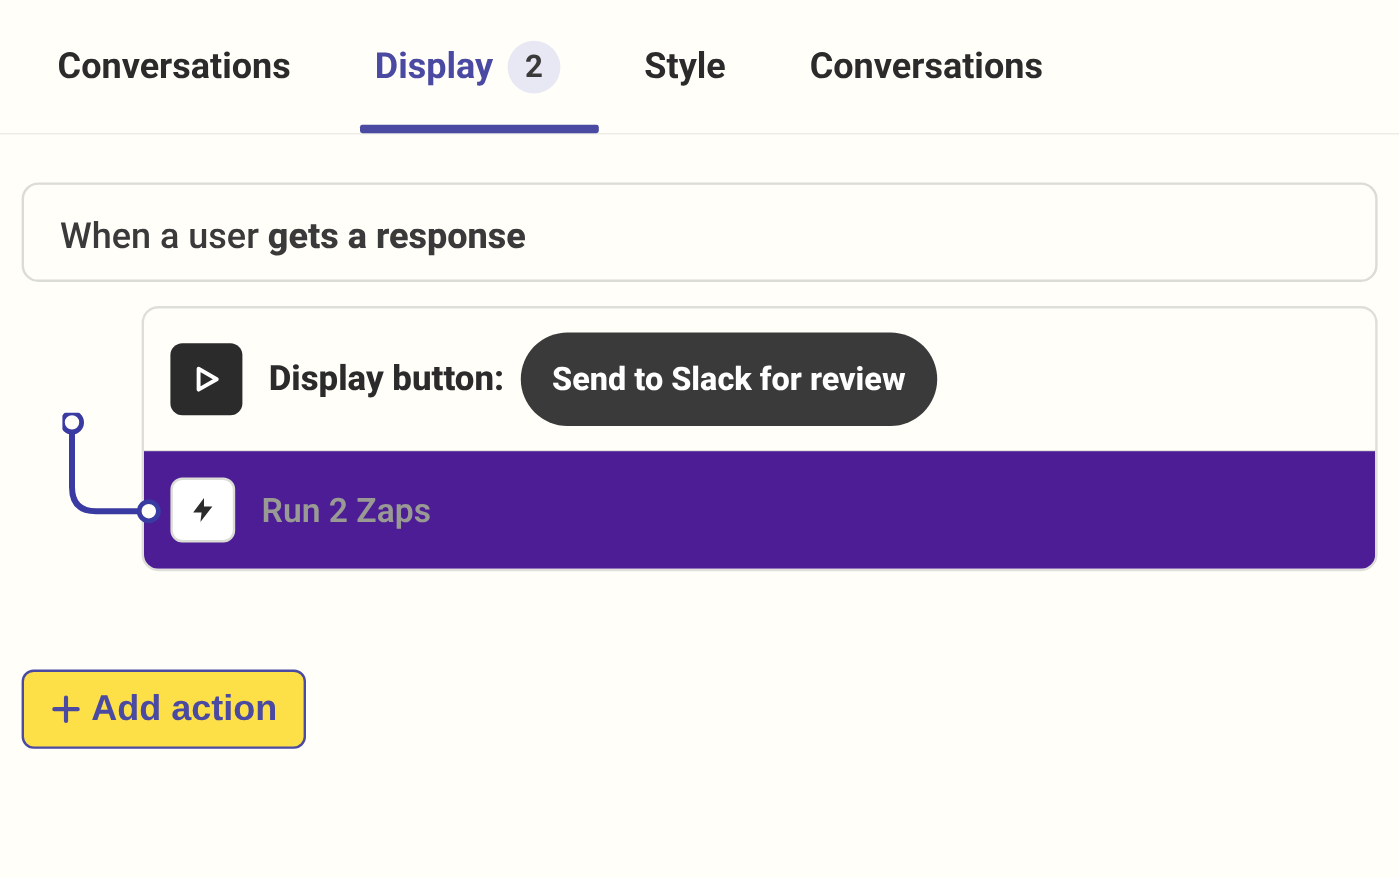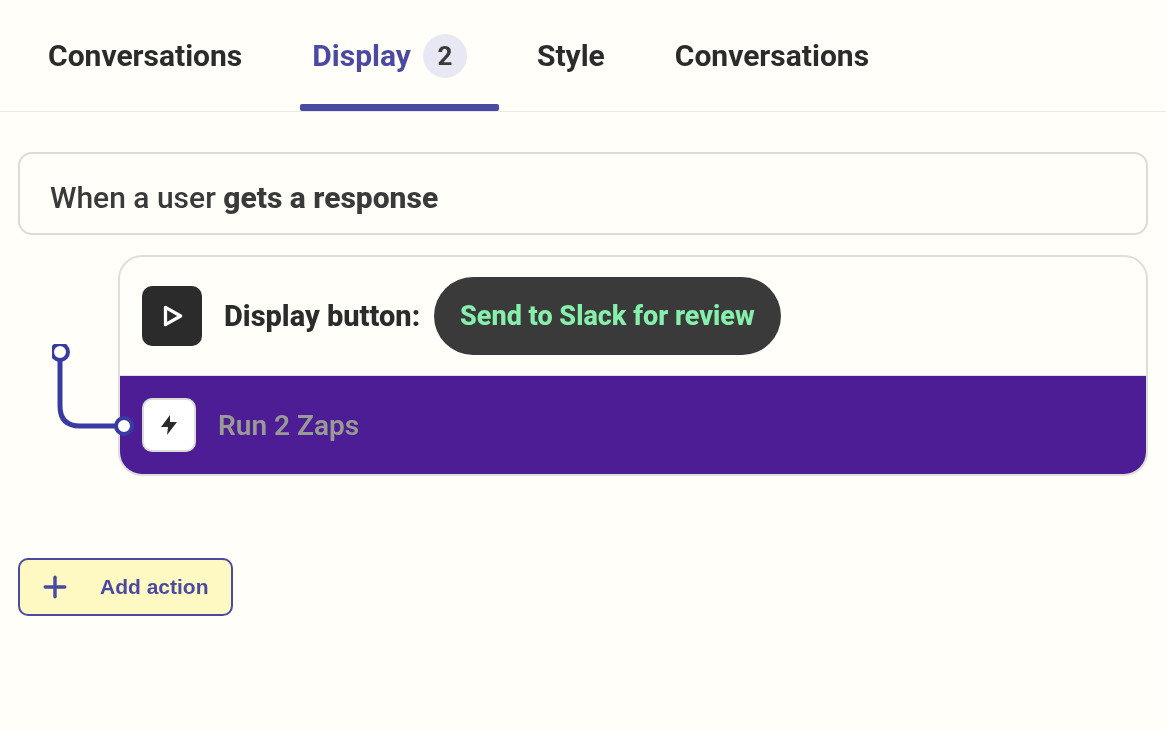--- a/index.html
+++ b/index.html
@@ -80,21 +80,21 @@
     .connector-svg {
       position: absolute;
       left: 52px;
       top: 232px;
       pointer-events: none;
     }
     .action-card {
       margin-left: 100px;
       margin-top: 20px;
       border: 2px solid #dfdfd9;
-      border-radius: 24px;
+      border-radius: 14px;
       overflow: hidden;
       background: #fffef9;
     }
     .action-row {
       display: flex;
       align-items: center;
       gap: 22px;
       padding: 20px 22px;
     }
     .action-icon-box {
@@ -118,21 +118,21 @@
     .action-label {
       font-size: 29px;
       font-weight: 800;
       color: #2b2b2b;
       display: flex;
       align-items: center;
       gap: 14px;
     }
     .pill {
       background: #3a3a3a;
-      color: #86efac;
+      color: #ffffff;
       padding: 23px 26px;
       border-radius: 999px;
       font-size: 27px;
       font-weight: 800;
     }
     .action-sub {
       background: #4c1d95;
       border-top: 1px solid #e4e4de;
       padding: 22px 22px;
       display: flex;
@@ -141,26 +141,26 @@
     }
     .sub-label {
       font-size: 28px;
       font-weight: 600;
       color: #9a9a94;
     }
     .add-action-btn {
       margin-top: 82px;
       display: inline-flex;
       align-items: center;
-      gap: 32px;
+      gap: 8px;
       border: 2px solid #4a4aa3;
       border-radius: 10px;
-      background: #fef9c3;
+      background: #fde047;
       color: #4a4aa3;
-      font-size: 21px;
+      font-size: 30px;
       font-weight: 800;
       padding: 14px 22px;
       cursor: pointer;
     }
     .plus-icon svg {
       display: block;
     }
   </style>
 </head>
 <body>

